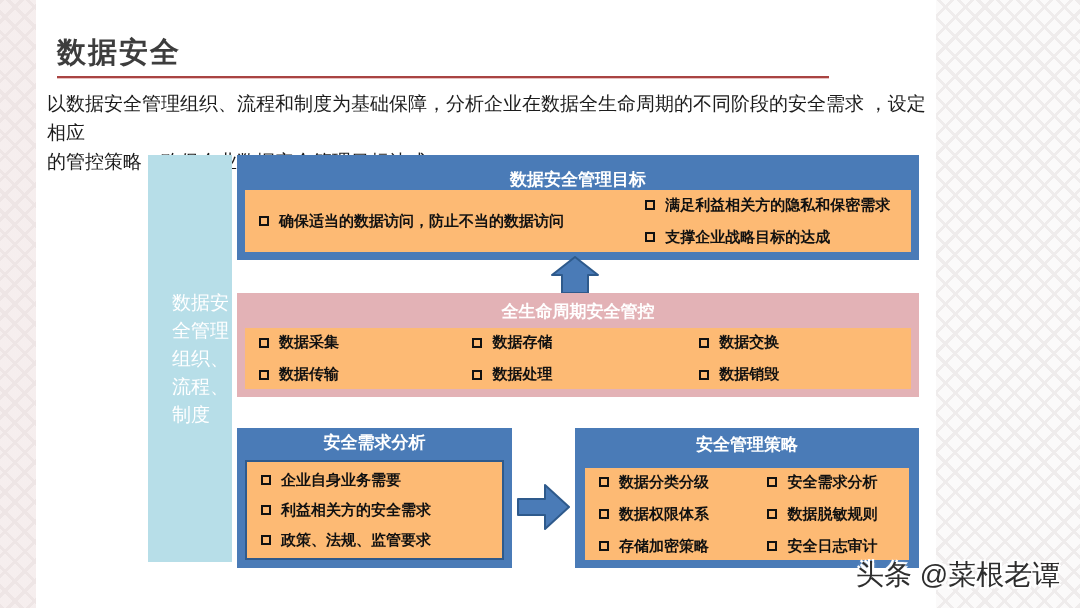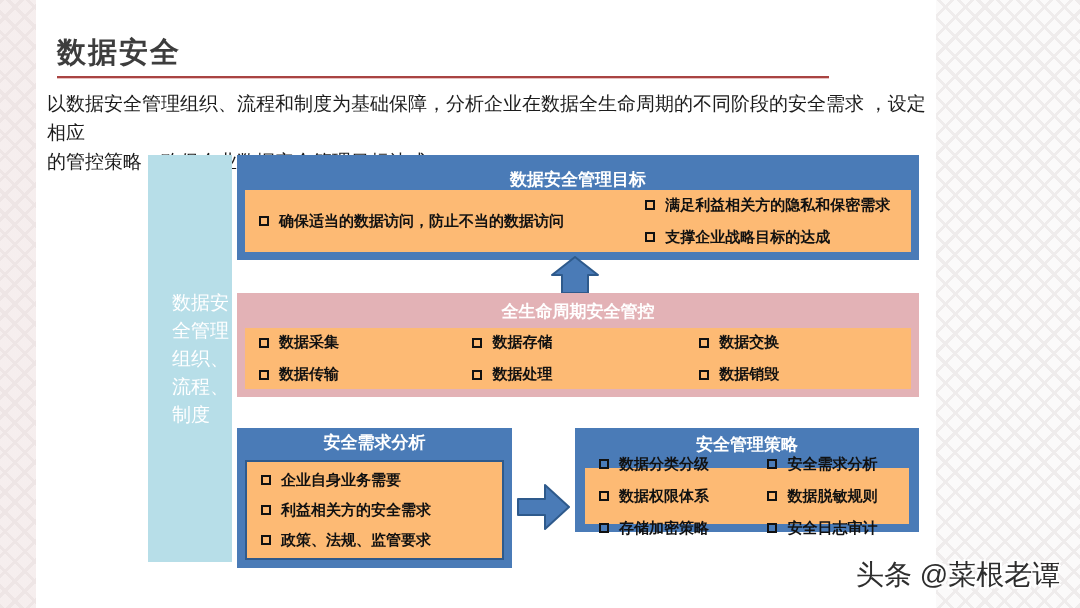--- a/index.html
+++ b/index.html
@@ -37,21 +37,21 @@
   .lifecycle .box-header { padding-top:7px; }
   .lifecycle .inner { left:8px; right:8px; top:35px; bottom:8px; display:flex;gap:7px; }
   .lifecycle .col-1 { flex:0 0 31%; }
   .lifecycle .col-2 { flex:0 0 33%; }
   .lifecycle .col-3 { flex:0 0 36%; }
 
   .needs { left:237px; top:428px; width:275px; height:140px; background:#4a7bb7; }
   .needs .box-header { padding-top:3px; }
   .needs .inner { left:8px; right:8px; top:32px; bottom:8px; border:2px solid #2e5a8c; }
 
-  .strategy { left:575px; top:428px; width:344px; height:104px; background:#4a7bb7; }
+  .strategy { left:575px; top:428px; width:344px; height:140px; background:#4a7bb7; }
   .strategy .box-header { padding-top:5px; }
   .strategy .inner { left:10px; right:10px; top:32px; bottom:8px; display:flex;margin-top:8px; }
   .strategy .col-left  { flex:0 0 52%; }
   .strategy .col-right { flex:0 0 48%; }
 
   .vcol { display:flex; flex-direction:column; justify-content:center; gap:13px; padding-left:14px; height:100%; }
   .needs .vcol { gap:11px; }
   .item { display:flex; align-items:center; }
   .bullet { width:10px; height:10px; border:2.5px solid #111111; margin-right:10px; flex-shrink:0; }
   .item-text { font-size:15px; font-weight:bold; color:#111111; white-space:nowrap; }

